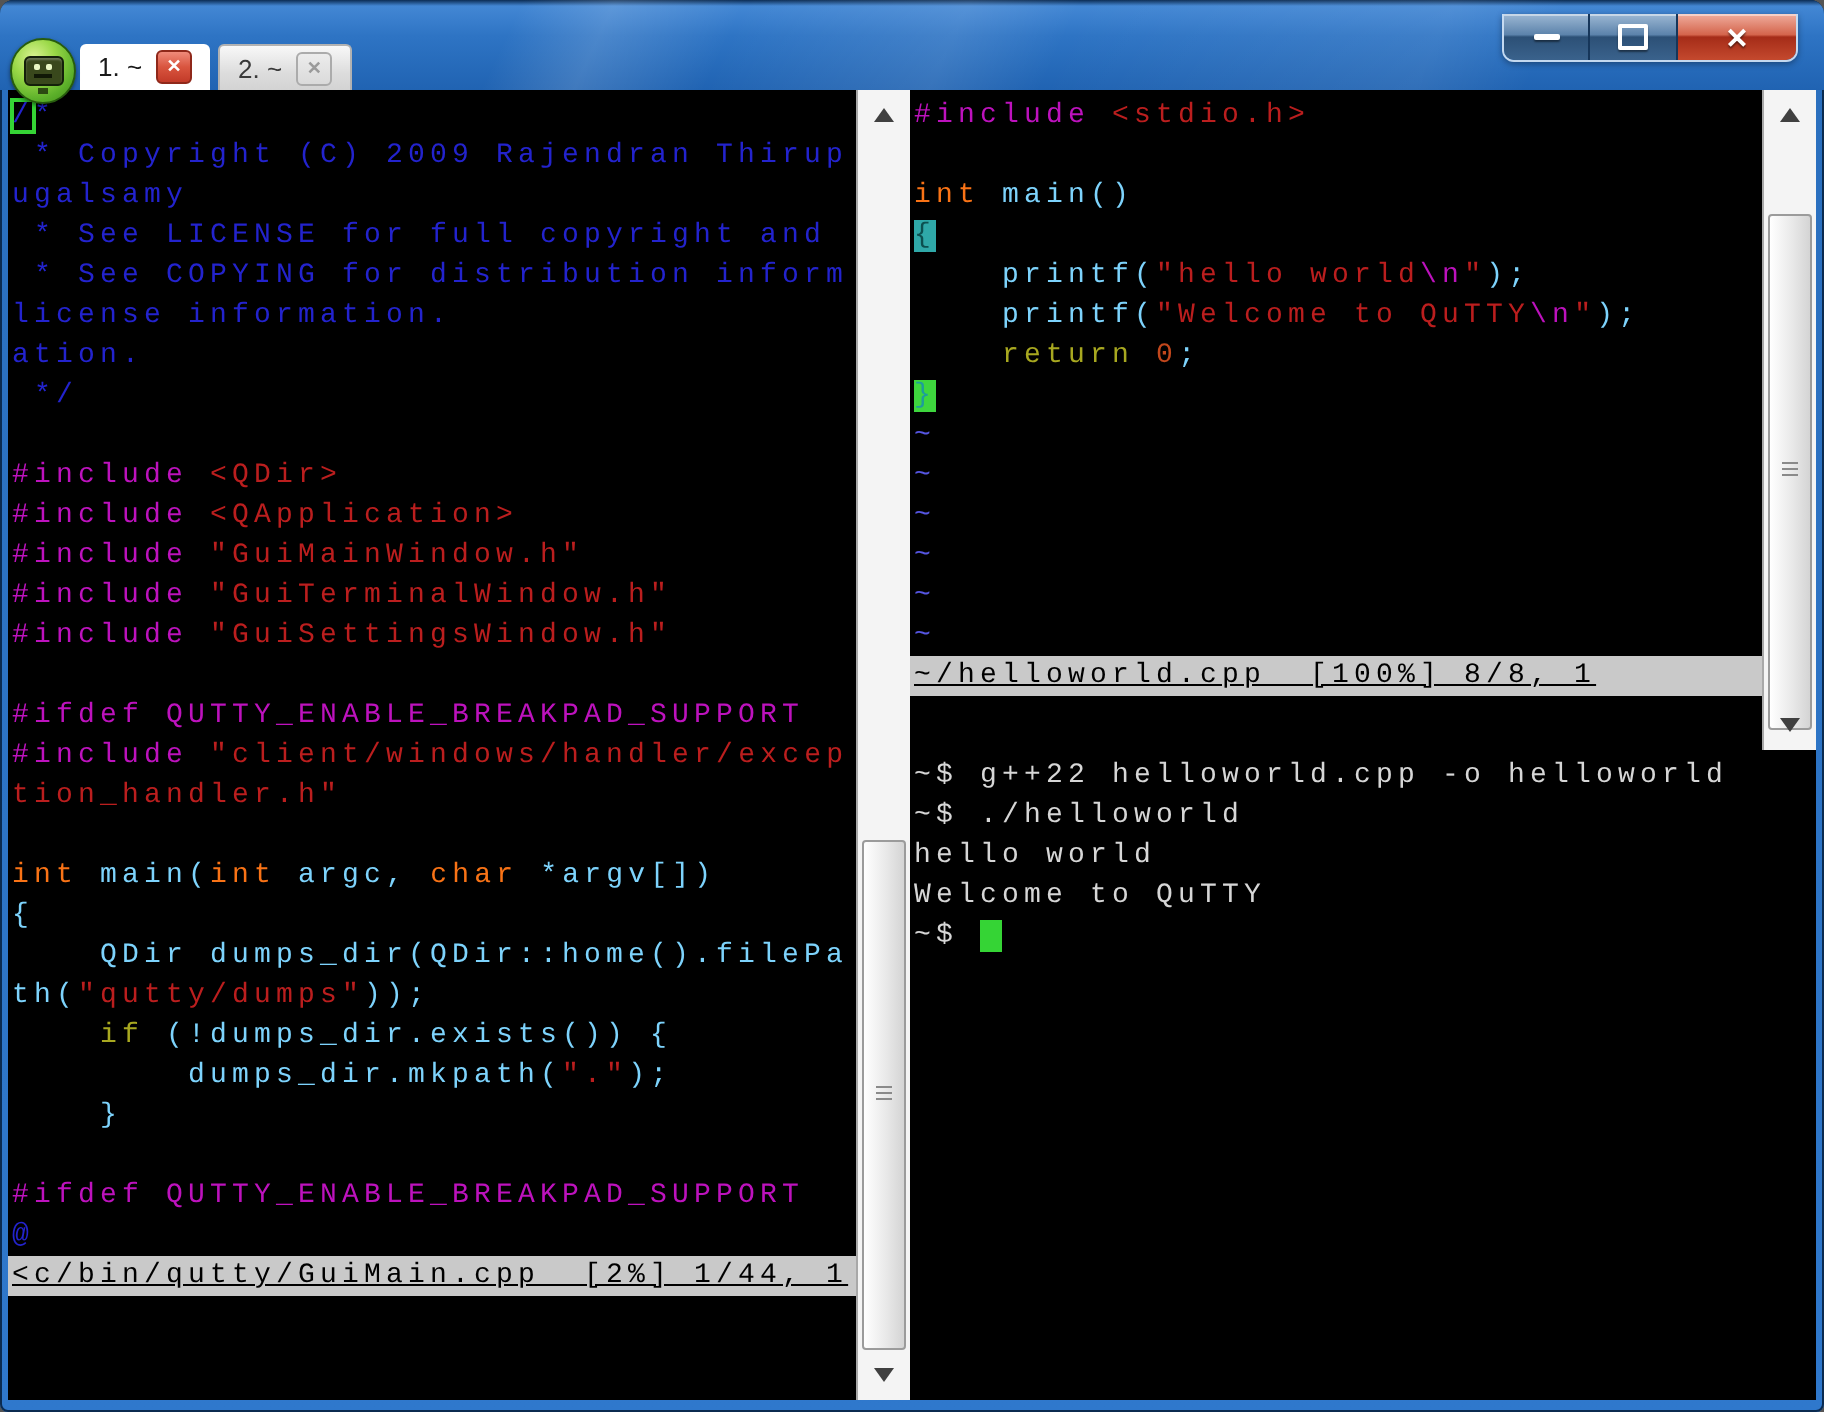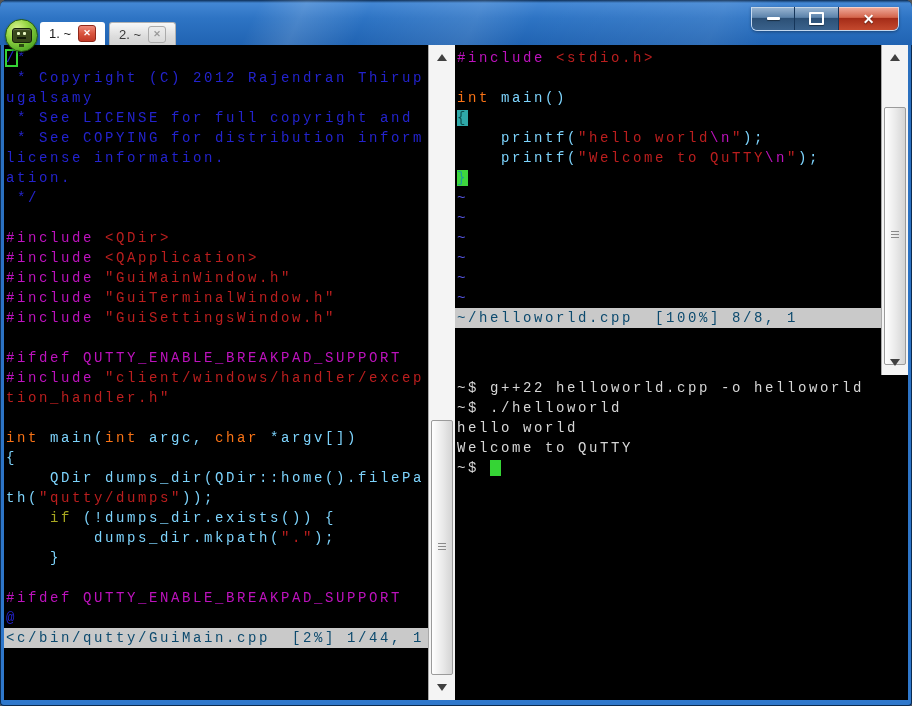--- a/index.html
+++ b/index.html
@@ -45,21 +45,21 @@
   .content{position:absolute;top:45px;left:4px;right:4px;bottom:6px;background:#000;display:flex;}
   .pane{background:#000;}
   .pane.left{width:451px;display:flex;}
   .pane.left .textcol{width:424px;display:flex;flex-direction:column;padding-top:3px;box-sizing:border-box;}
   .rightcol{flex:1;display:flex;flex-direction:column;}
   .pane.top{height:330px;display:flex;}
   .pane.top .textcol{flex:1;display:flex;flex-direction:column;padding-top:3px;box-sizing:border-box;}
   .pane.shell{flex:1;padding-top:3px;box-sizing:border-box;}
   .trow,.statusline{height:20px;line-height:20px;white-space:pre;overflow:hidden;
     font-family:"Liberation Mono","DejaVu Sans Mono",monospace;font-size:14px;letter-spacing:2.6px;padding-left:2px;}
-  .statusline{background:#c9c9c9;color:#0c4a6e;}
+  .statusline{background:#c9c9c9;color:#000000;text-decoration:underline;}
   
   .seg-txt{color:#7dd3fc}
   .seg-sh{color:#d6d6d6}
   .seg-cmt{color:#2323cd}
   .seg-tld{color:#5656e2}
   .seg-pre{color:#bd12bd}
   .seg-spc{color:#bd12bd}
   .seg-str{color:#bb1e1e}
   .seg-typ{color:#f97316}
   .seg-kw{color:#a8a820}
@@ -118,21 +118,21 @@
       </div>
     </div>
   </div>
 
   <div class="content">
 
     <div class="pane left">
       <div class="textcol">
         <div class="rows">
             <div class="trow"><span class="seg-curh">/</span><span class="seg-cmt">*</span></div>
-            <div class="trow"><span class="seg-cmt"> * Copyright (C) 2012 Rajendran Thirup</span></div>
+            <div class="trow"><span class="seg-cmt"> * Copyright (C) 2009 Rajendran Thirup</span></div>
             <div class="trow"><span class="seg-cmt">ugalsamy</span></div>
             <div class="trow"><span class="seg-cmt"> * See LICENSE for full copyright and</span></div>
             <div class="trow"><span class="seg-cmt"> * See COPYING for distribution inform</span></div>
             <div class="trow"><span class="seg-cmt">license information.</span></div>
             <div class="trow"><span class="seg-cmt">ation.</span></div>
             <div class="trow"><span class="seg-cmt"> */</span></div>
             <div class="trow"></div>
             <div class="trow"><span class="seg-pre">#include</span><span class="seg-txt"> </span><span class="seg-str">&lt;QDir&gt;</span></div>
             <div class="trow"><span class="seg-pre">#include</span><span class="seg-txt"> </span><span class="seg-str">&lt;QApplication&gt;</span></div>
             <div class="trow"><span class="seg-pre">#include</span><span class="seg-txt"> </span><span class="seg-str">"GuiMainWindow.h"</span></div>
@@ -166,20 +166,21 @@
     <div class="rightcol">
       <div class="pane top">
         <div class="textcol">
           <div class="rows">
               <div class="trow"><span class="seg-pre">#include</span><span class="seg-txt"> </span><span class="seg-str">&lt;stdio.h&gt;</span></div>
               <div class="trow"></div>
               <div class="trow"><span class="seg-typ">int</span><span class="seg-txt"> main()</span></div>
               <div class="trow"><span class="seg-hlb">{</span></div>
               <div class="trow"><span class="seg-txt">    printf(</span><span class="seg-str">"hello world</span><span class="seg-spc">\n</span><span class="seg-str">"</span><span class="seg-txt">);</span></div>
               <div class="trow"><span class="seg-txt">    printf(</span><span class="seg-str">"Welcome to QuTTY</span><span class="seg-spc">\n</span><span class="seg-str">"</span><span class="seg-txt">);</span></div>
+              <div class="trow"><span class="seg-txt">    </span><span class="seg-kw">return</span><span class="seg-txt"> </span><span class="seg-num">0</span><span class="seg-txt">;</span></div>
               <div class="trow"><span class="seg-curg">}</span></div>
               <div class="trow"><span class="seg-tld">~</span></div>
               <div class="trow"><span class="seg-tld">~</span></div>
               <div class="trow"><span class="seg-tld">~</span></div>
               <div class="trow"><span class="seg-tld">~</span></div>
               <div class="trow"><span class="seg-tld">~</span></div>
               <div class="trow"><span class="seg-tld">~</span></div>
             </div>
           <div class="statusline">~/helloworld.cpp  [100%] 8/8, 1</div>
         </div>

